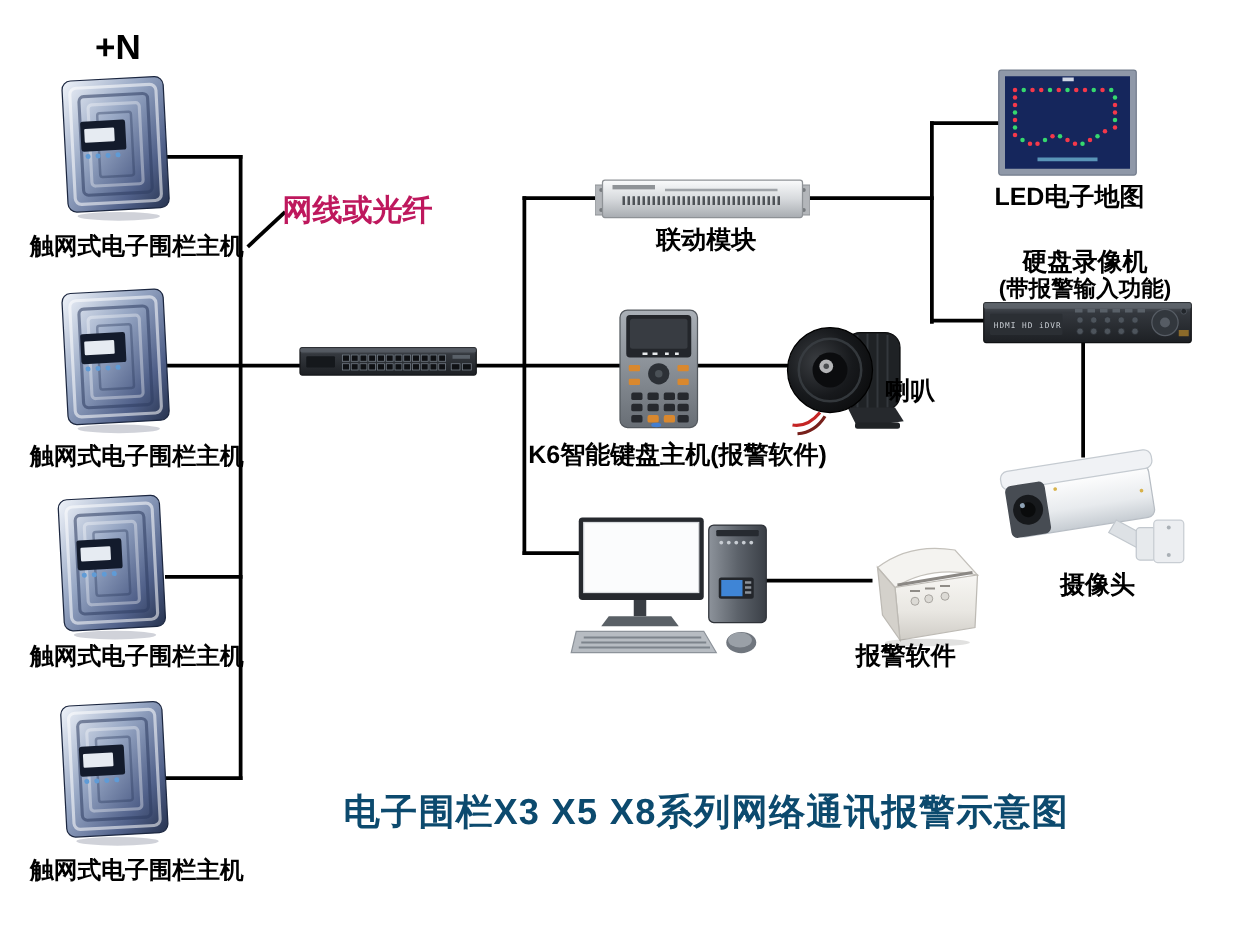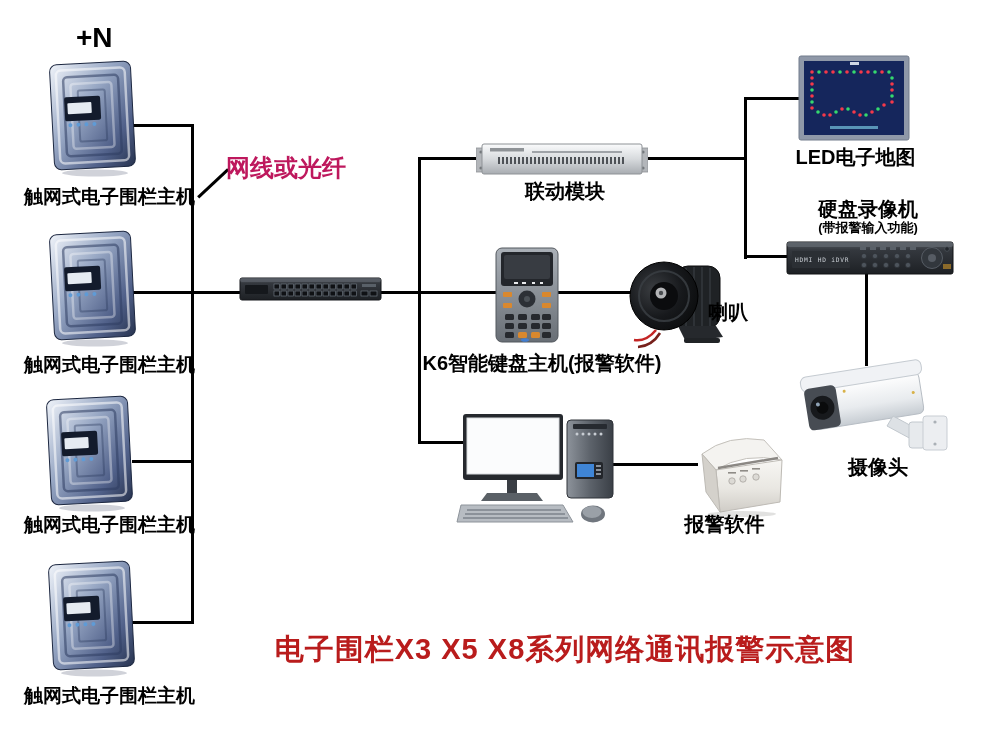--- a/index.html
+++ b/index.html
@@ -6,24 +6,24 @@
   #canvas{
     position:relative;width:1000px;height:750px;background:#ffffff;overflow:hidden;
     font-family:"Liberation Sans","DejaVu Sans",sans-serif;
   }
   .wire{position:absolute;background:#000;}
   .dev{position:absolute;}
   .lbl{position:absolute;color:#000;font-weight:700;white-space:nowrap;}
   .lbl.center{text-align:center;}
   .host-lbl{font-size:19px;width:190px;text-align:right;}
   .std-lbl{font-size:20px;}
-  .sub-lbl{font-size:13px;font-weight:700;}
+  .sub-lbl{font-size:18px;font-weight:700;}
   .title{
     position:absolute;left:240px;top:630px;width:650px;text-align:center;
-    color:#b91c1c;font-size:29px;font-weight:700;letter-spacing:1px;white-space:nowrap;
+    color:#0c4a6e;font-size:29px;font-weight:700;letter-spacing:1px;white-space:nowrap;
   }
   .plusn{position:absolute;left:76px;top:22px;font-size:28px;font-weight:700;color:#000;}
   .cable{position:absolute;left:226px;top:152px;font-size:24px;font-weight:600;color:#be185d;}
 </style>
 </head>
 <body>
 
 <div id="canvas">
 
   <svg width="0" height="0" style="position:absolute">

